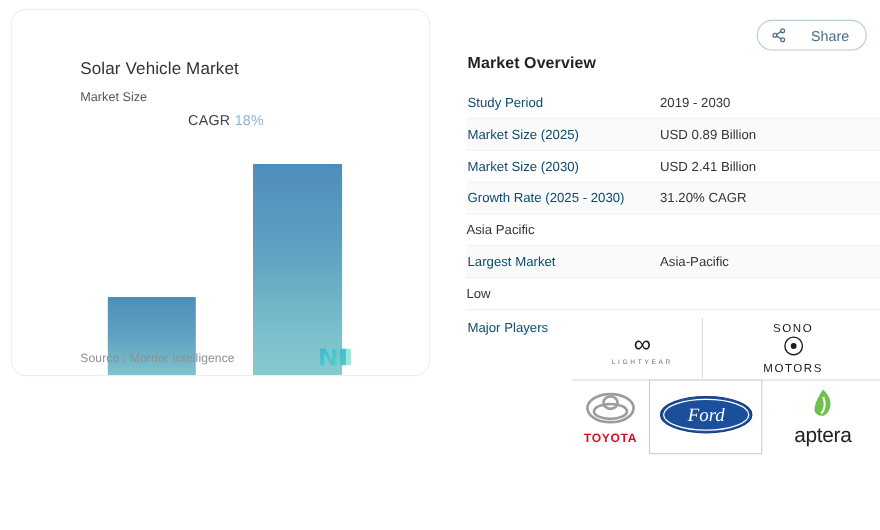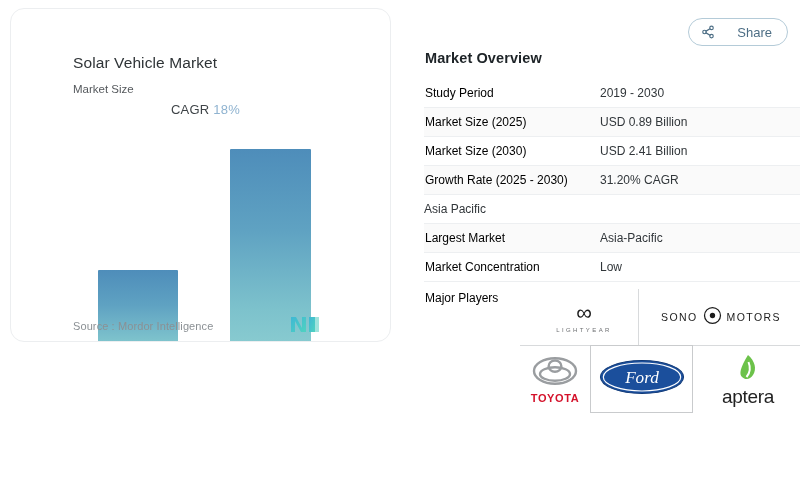--- a/index.html
+++ b/index.html
@@ -148,21 +148,21 @@
     align-items: center;
     height: 29px;
     border-bottom: 1px solid #edeff1;
     font-size: 12px;
     box-sizing: border-box;
   }
   .ov-row.alt { background: #fafafa; }
   .ov-row.no-rule { border-bottom: none; }
   .ov-key {
     width: 175px;
-    color: #000000;
+    color: #0c4a6e;
     padding-left: 1px;
     white-space: nowrap;
   }
   .ov-val {
     color: #31363a;
     white-space: nowrap;
   }
   .players-row {
     height: 34px;
     border-bottom: none;
@@ -177,20 +177,21 @@
     top: 289px;
     width: 280px;
     height: 124px;
   }
   .lg-cell {
     position: absolute;
     display: flex;
     align-items: center;
     justify-content: center;
     box-sizing: border-box;
+    flex-direction: column;
   }
   .lg-line {
     position: absolute;
     background: #d8dadc;
   }
   .ford-box {
     position: absolute;
     left: 70px;
     top: 56px;
     width: 103px;
@@ -303,21 +304,20 @@
       <div class="ov-row">
         <div class="ov-val">Asia Pacific</div>
       </div>
 
       <div class="ov-row alt">
         <div class="ov-key">Largest Market</div>
         <div class="ov-val">Asia-Pacific</div>
       </div>
 
       <div class="ov-row">
-        <div class="ov-key">Market Concentration</div>
         <div class="ov-val">Low</div>
       </div>
 
       <div class="ov-row players-row no-rule">
         <div class="ov-key">Major Players</div>
       </div>
     </div>
 
     <div class="logo-grid">
 

